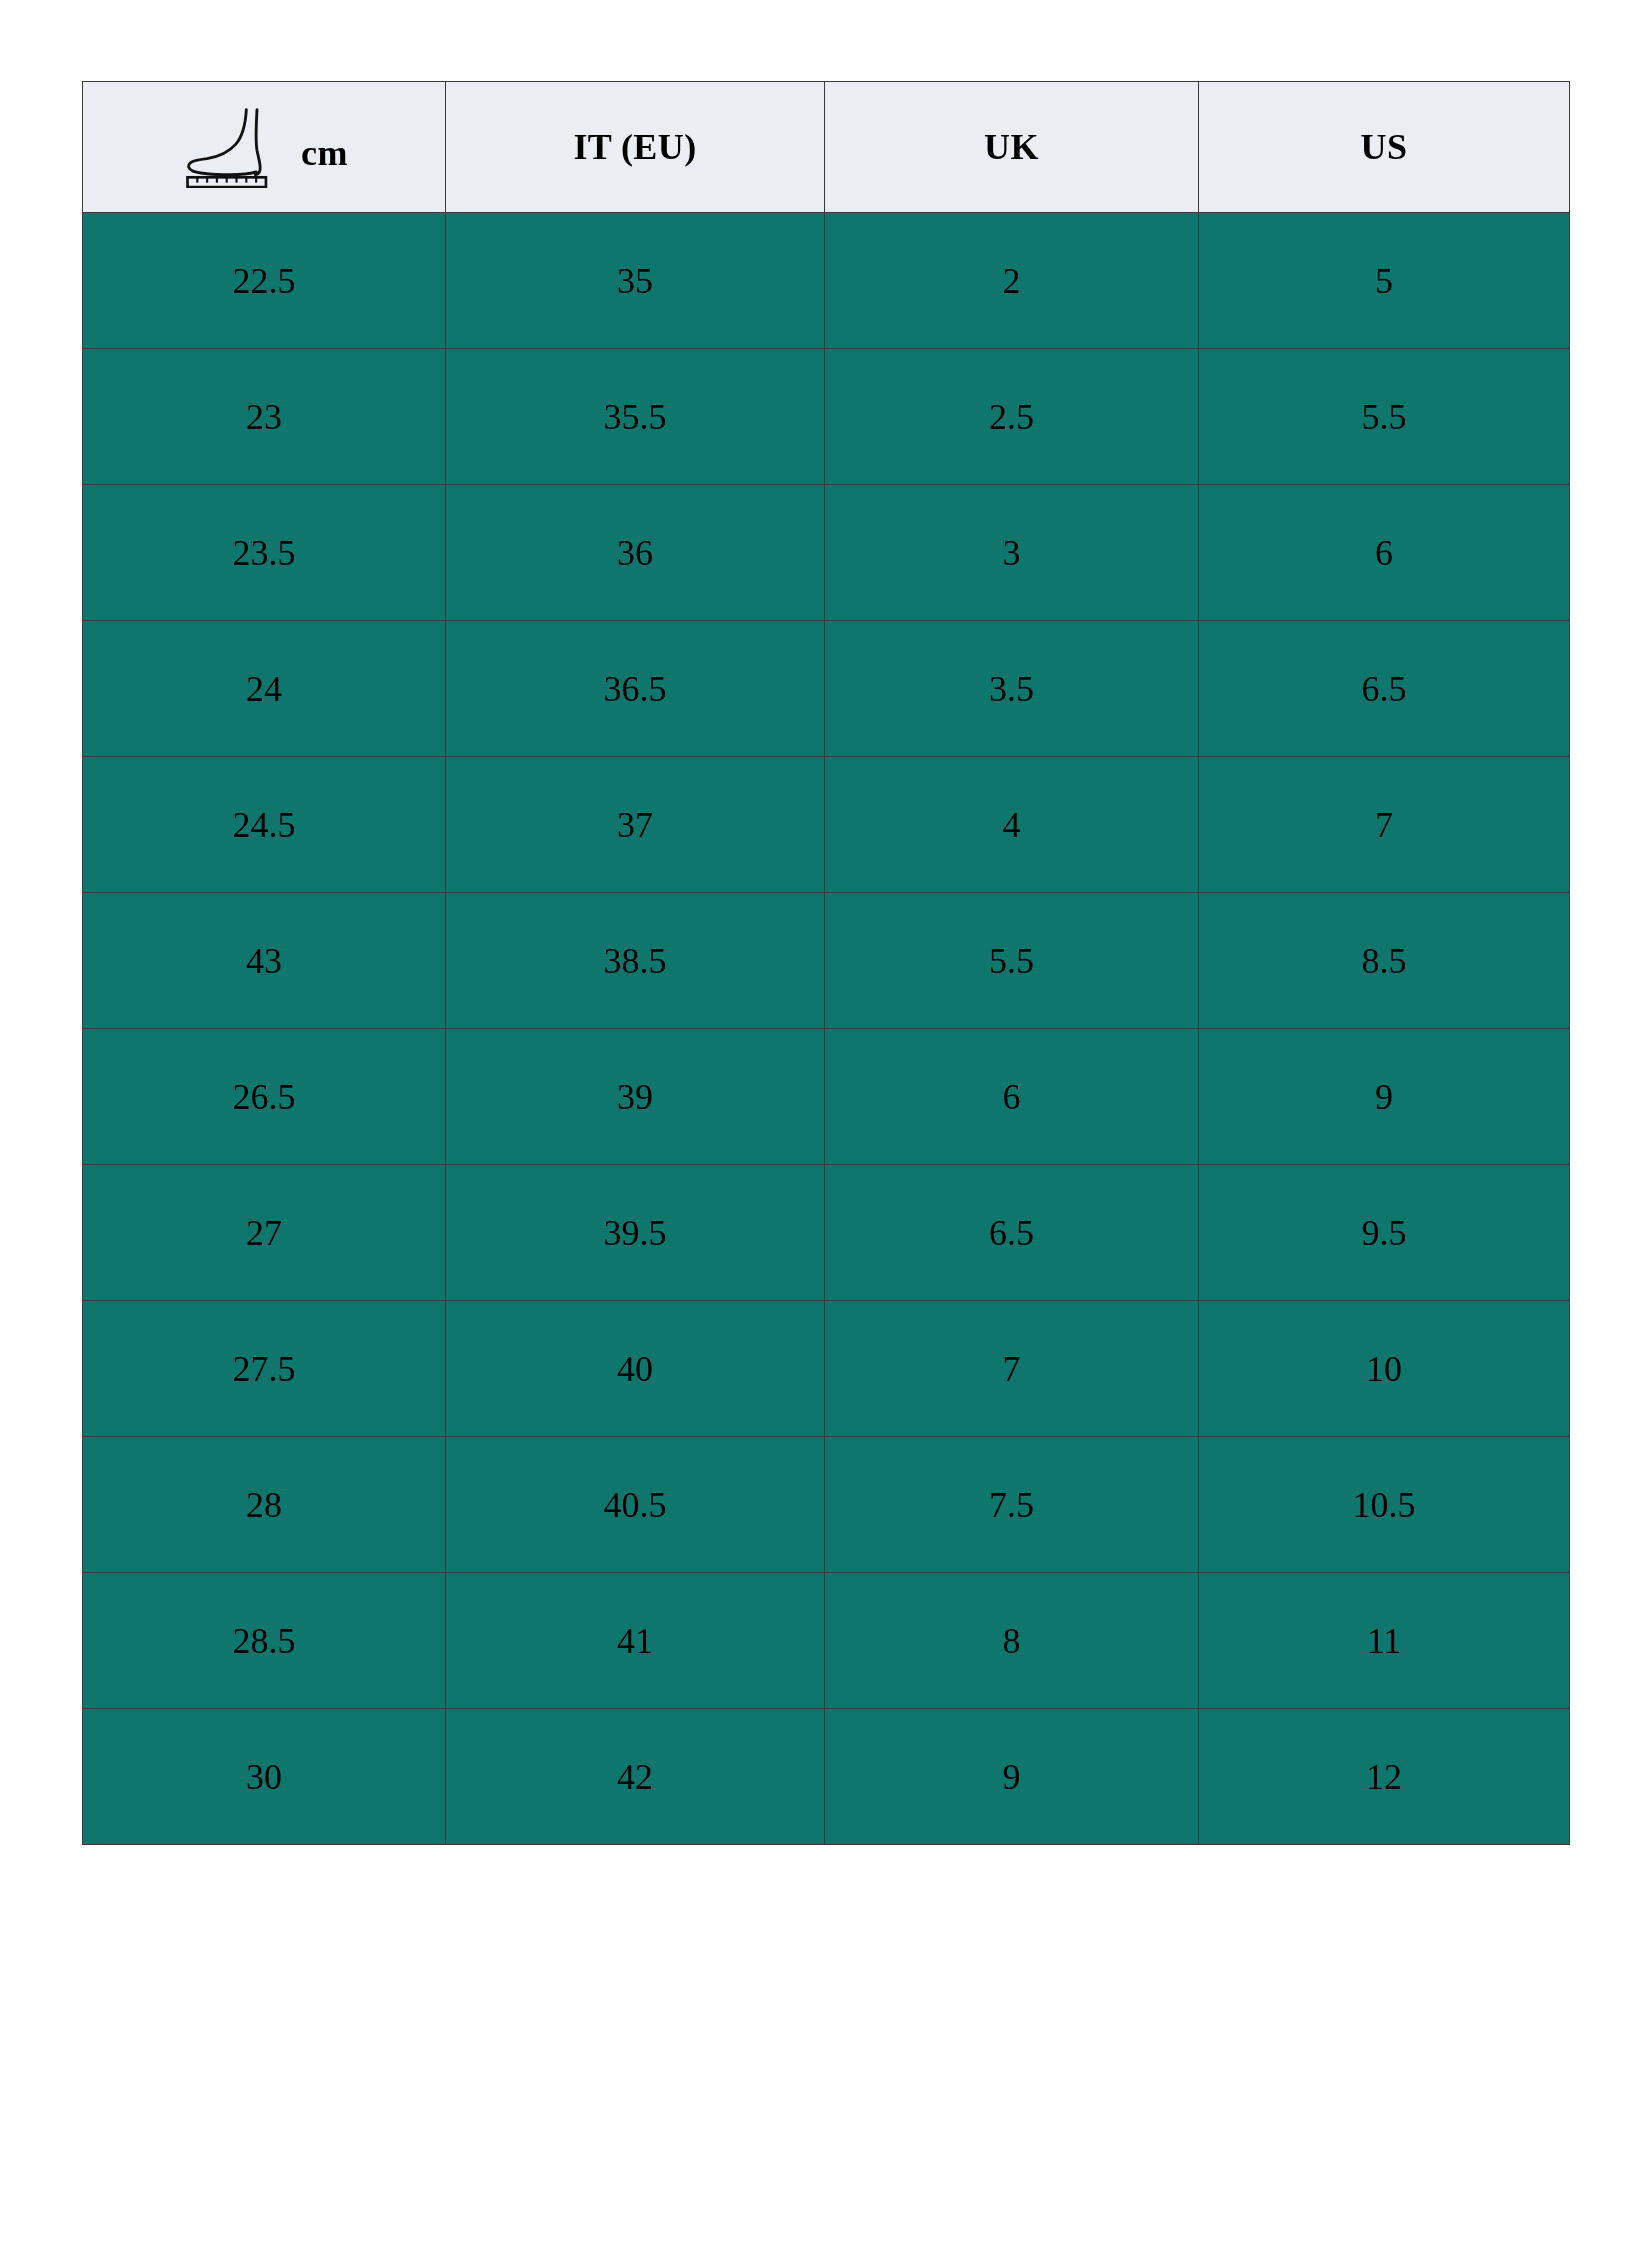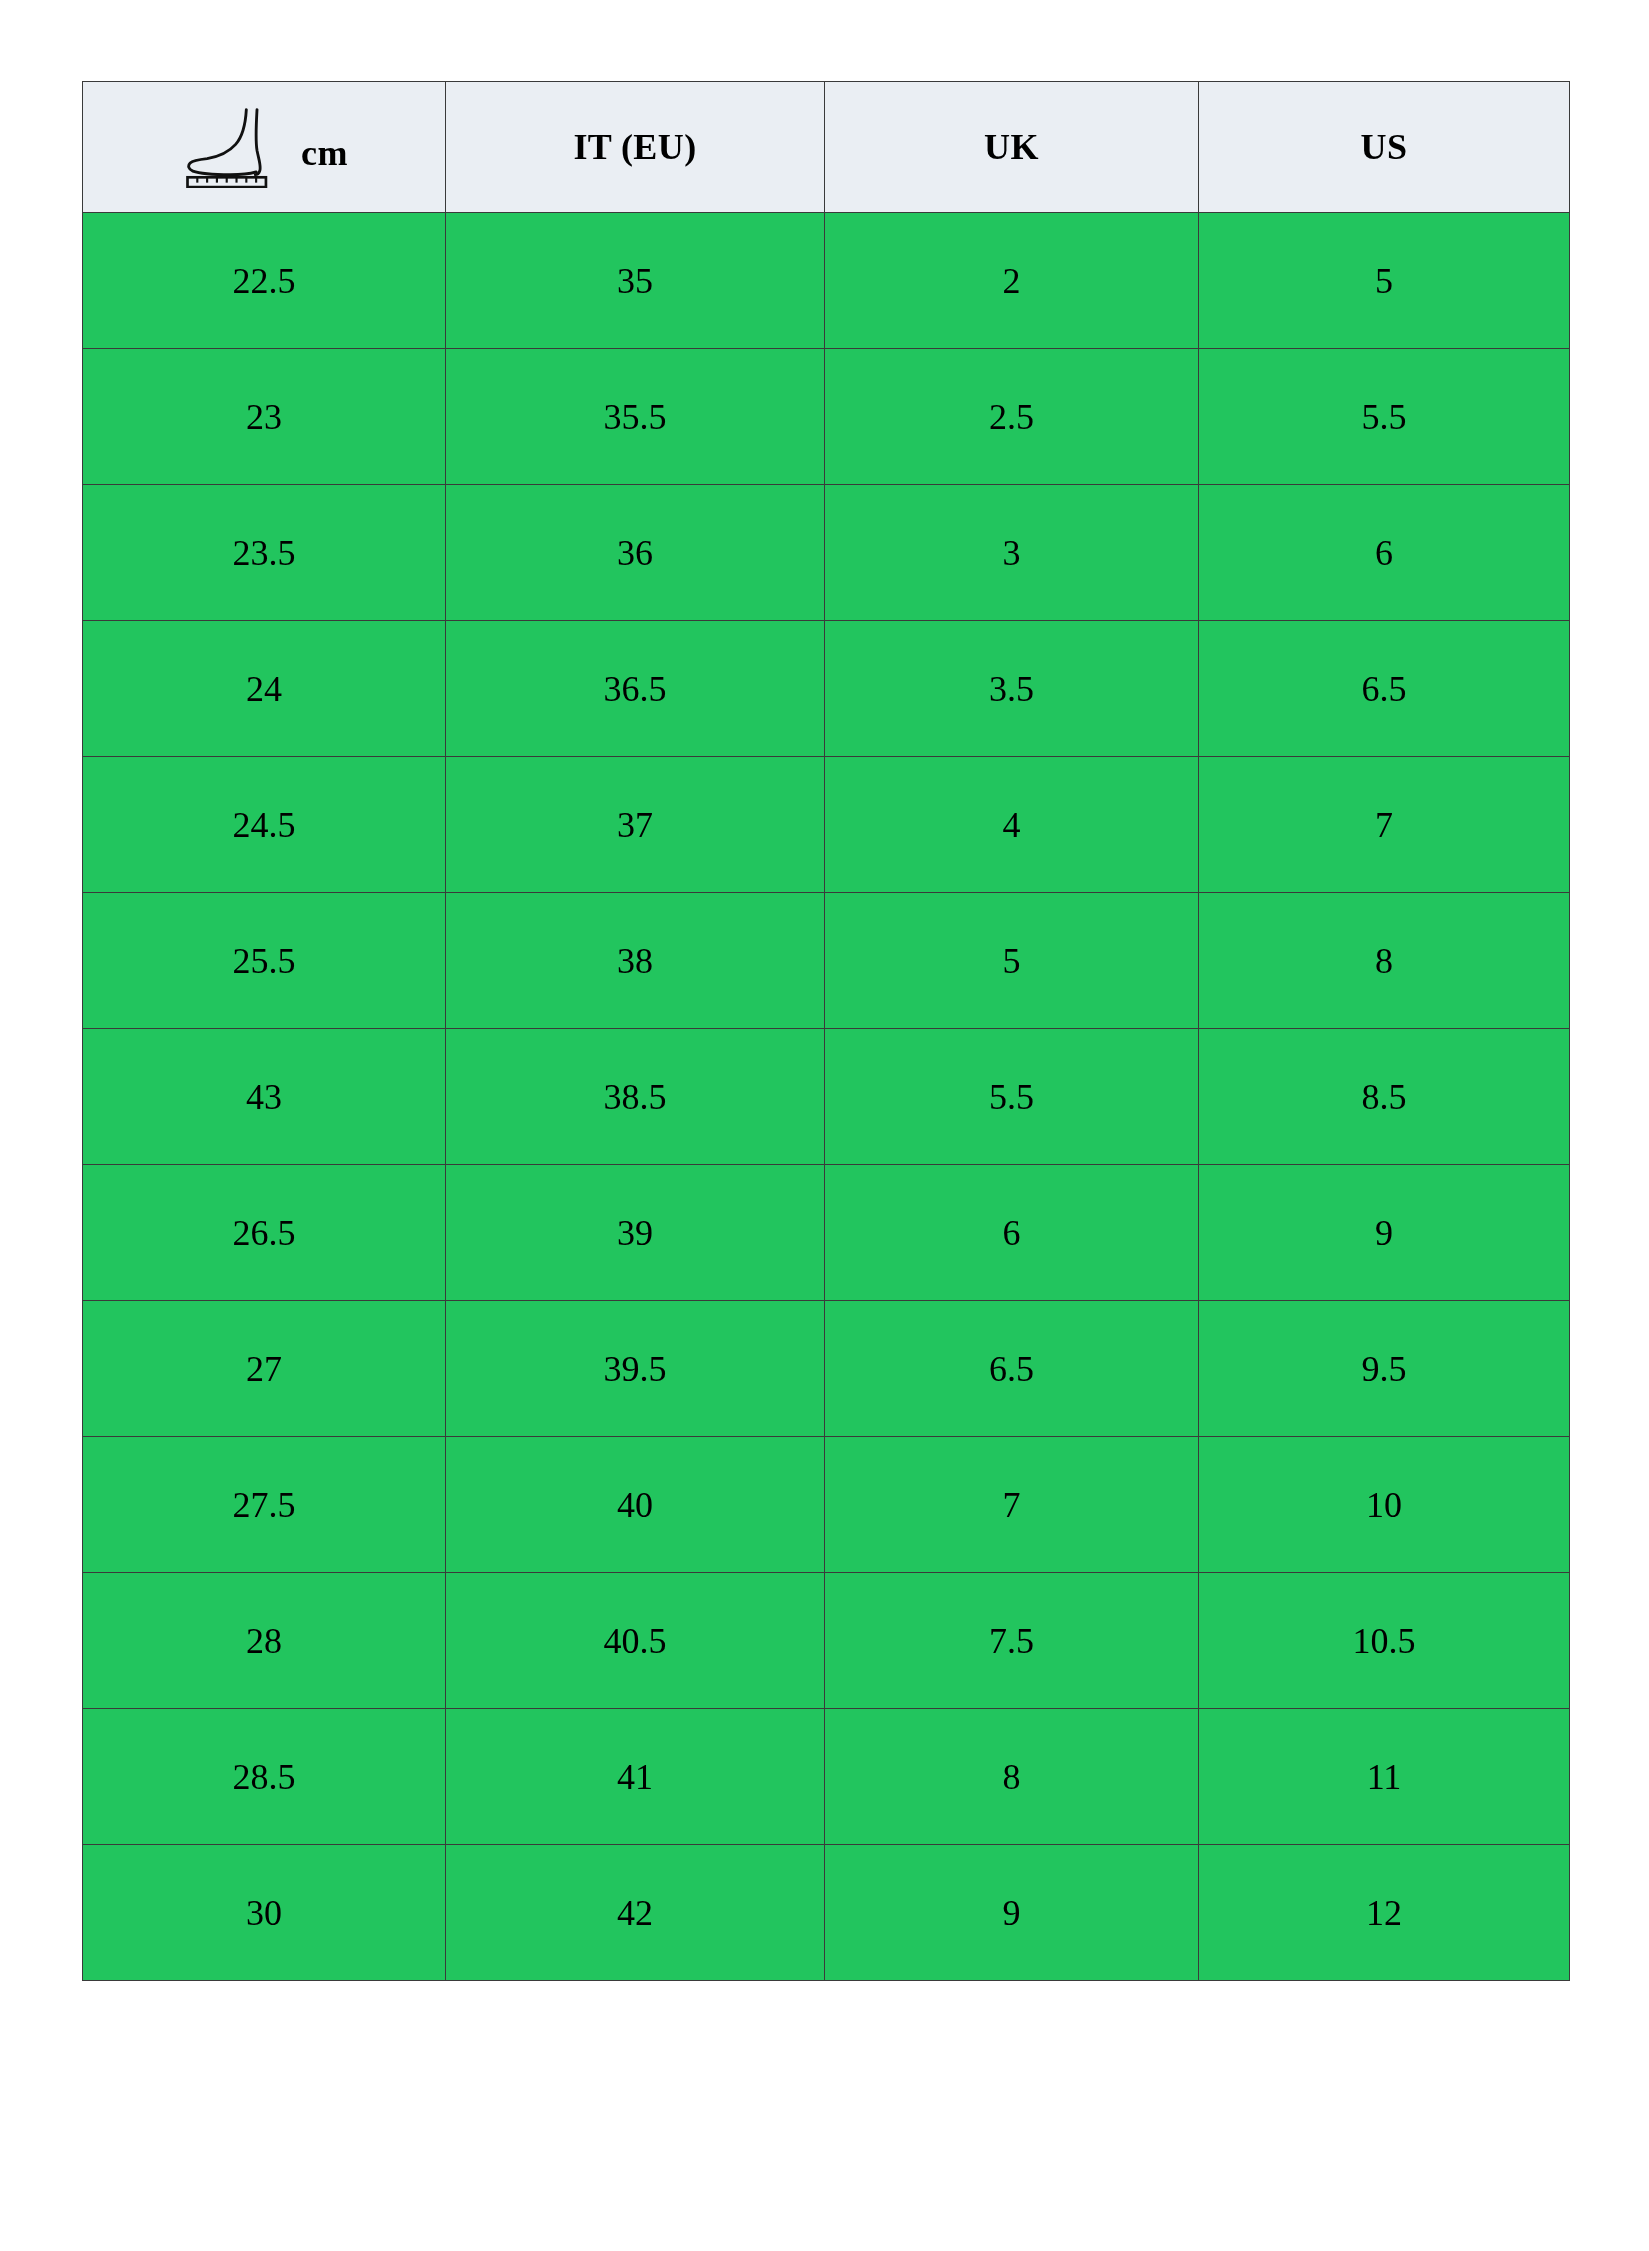--- a/index.html
+++ b/index.html
@@ -46,21 +46,21 @@
 
   .size-table thead th {
     background: #eaeef3;
     height: 130px;
     font-weight: bold;
     font-size: 36px;
     letter-spacing: 0.4px;
   }
 
   .size-table tbody td {
-    background: #22c55e;
+    background: #0f766e;
     height: 135px;
     font-weight: normal;
     font-size: 36px;
   }
 
   
   .cm-head {
     display: flex;
     align-items: center;
     justify-content: center;
@@ -146,26 +146,20 @@
         <td>3.5</td>
         <td>6.5</td>
       </tr>
       <tr>
         <td>24.5</td>
         <td>37</td>
         <td>4</td>
         <td>7</td>
       </tr>
       <tr>
-        <td>25.5</td>
-        <td>38</td>
-        <td>5</td>
-        <td>8</td>
-      </tr>
-      <tr>
         <td>43</td>
         <td>38.5</td>
         <td>5.5</td>
         <td>8.5</td>
       </tr>
       <tr>
         <td>26.5</td>
         <td>39</td>
         <td>6</td>
         <td>9</td>

